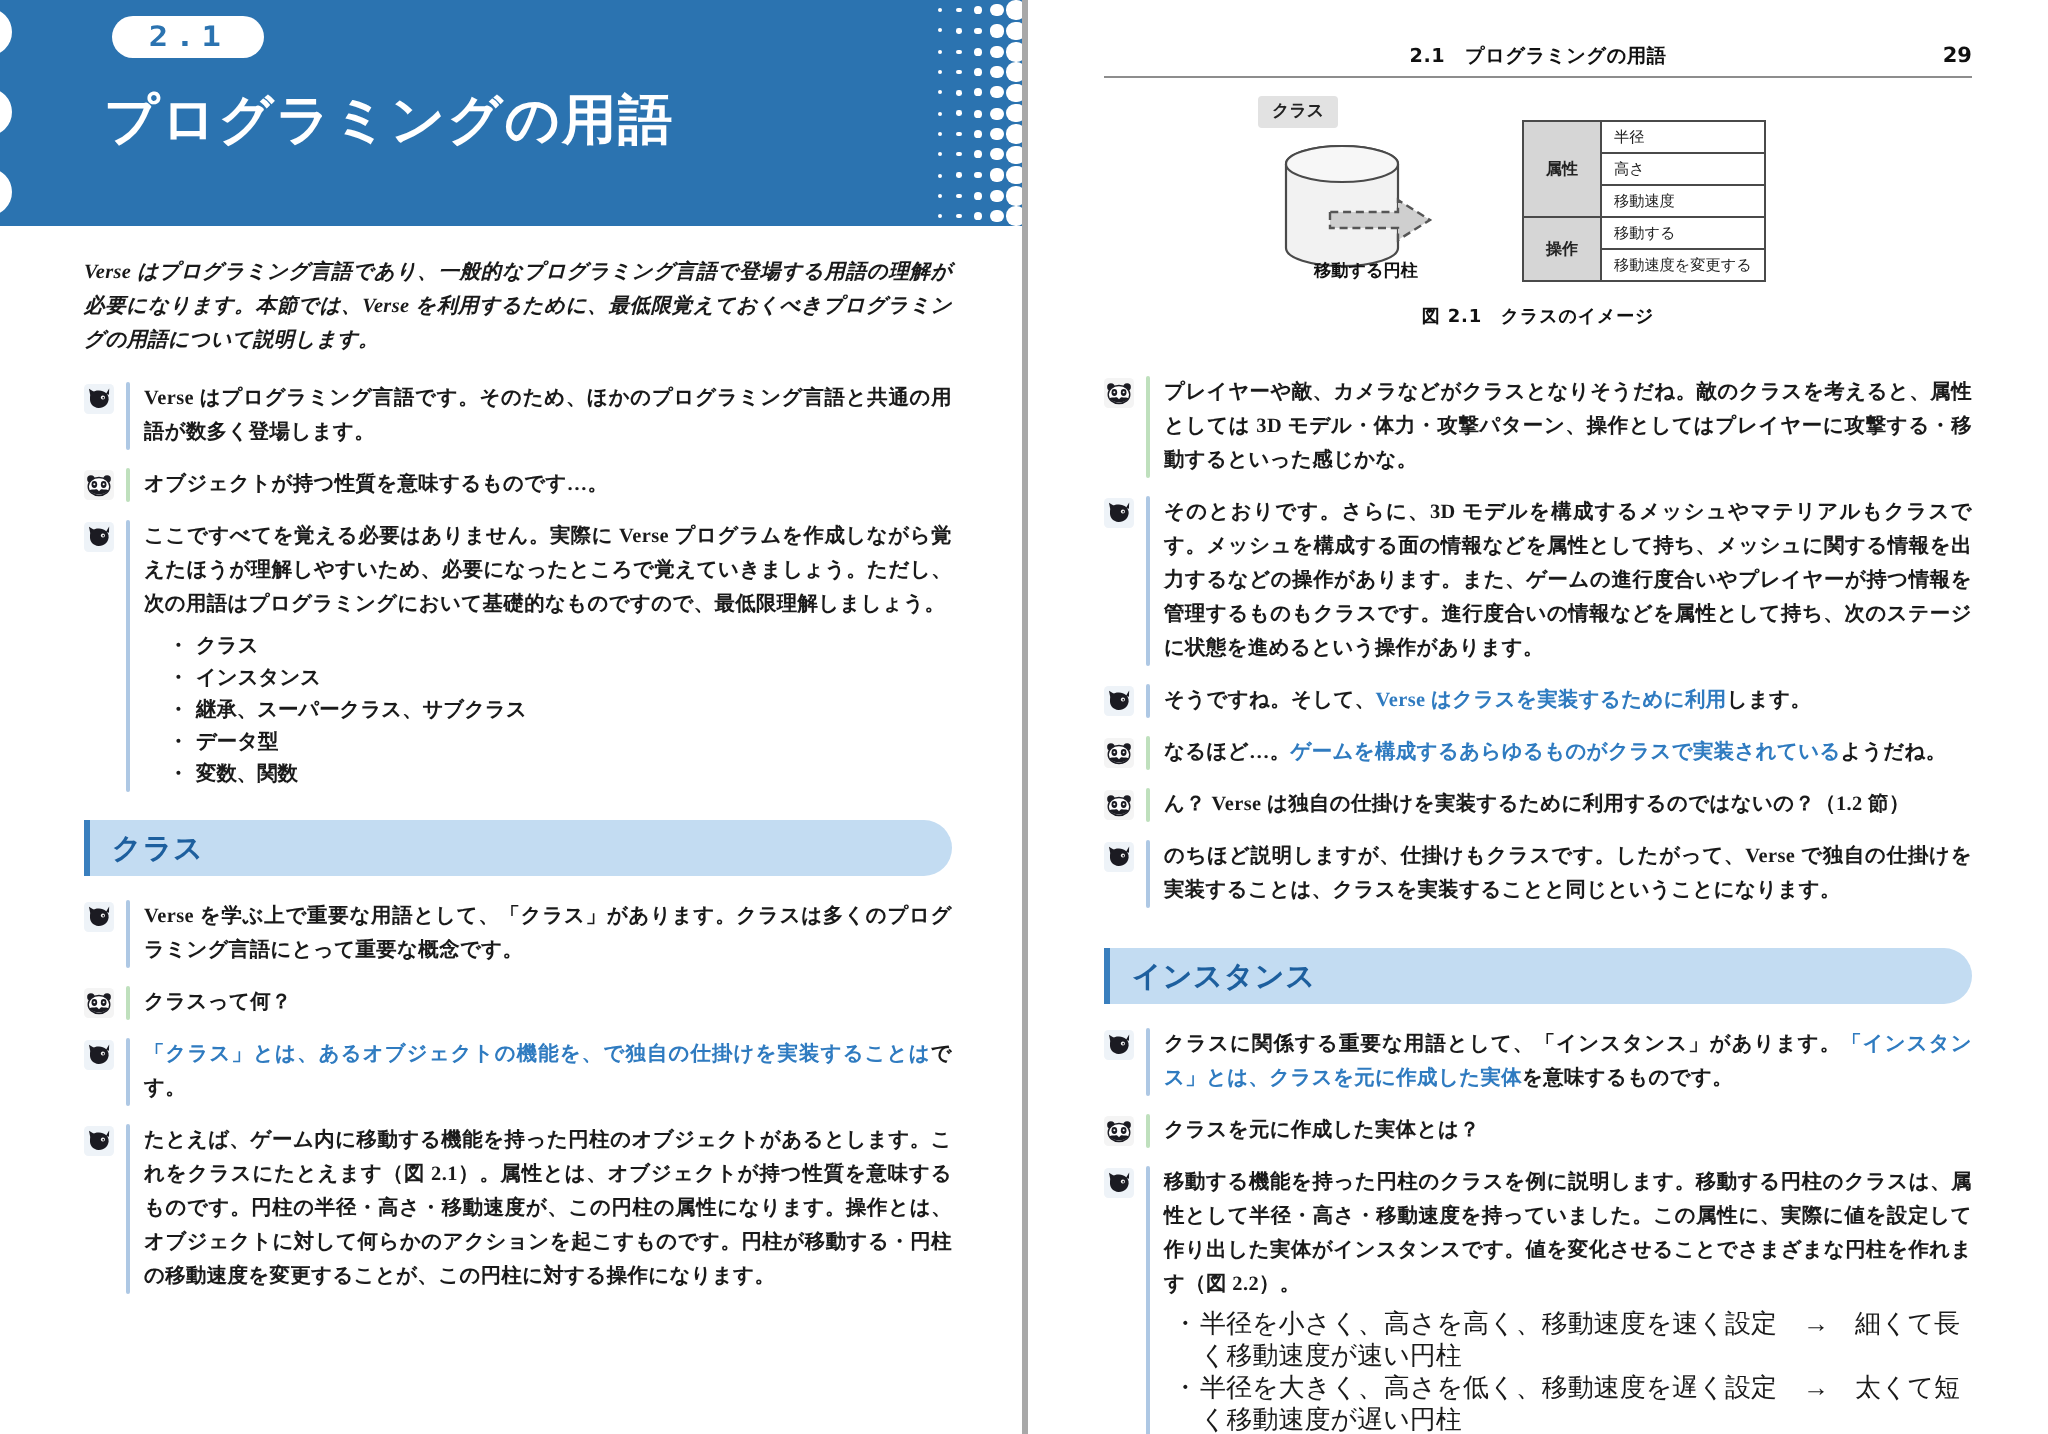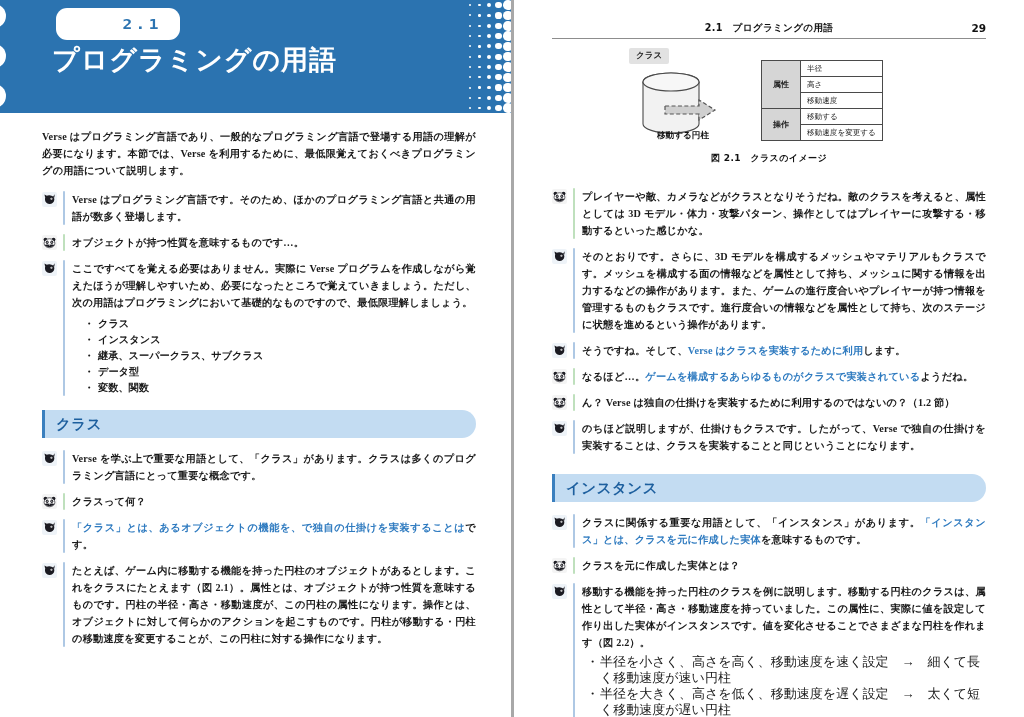--- a/index.html
+++ b/index.html
@@ -14,39 +14,39 @@
   .gutter{width:3px;background:#a8a8a8;height:717px;flex:0 0 3px;}
   .page-right{width:510px;}
 
   
   .banner{position:absolute;left:0;top:0;width:511px;height:113px;background:#2b73b0;overflow:hidden;}
   .banner-edge-dots{position:absolute;left:-12px;top:0;width:34px;height:113px;}
   .banner-edge-dots i{position:absolute;display:block;width:24px;height:24px;border-radius:50%;background:#ffffff;left:-6px;}
   .halftone{position:absolute;right:0;top:0;width:46px;height:113px;}
   .halftone i{position:absolute;border-radius:50%;background:#ffffff;}
   .sec-badge{
-    position:absolute;left:56px;top:8px;width:76px;height:32px;border-radius:11px;background:#ffffff;
-    display:flex;align-items:center;justify-content:center;padding-left:48px;
+    position:absolute;left:56px;top:8px;width:76px;height:21px;border-radius:11px;background:#ffffff;
+    display:flex;align-items:center;justify-content:center;
   }
   .sec-badge span{
     font-family:"DejaVu Sans Mono","Liberation Mono",monospace;
     font-size:14px;font-weight:700;color:#2b73b0;letter-spacing:3px;
     transform:scaleX(1.15);
   }
   .banner-title{
     position:absolute;left:52px;top:42px;
     font-family:"DejaVu Sans","Liberation Sans",sans-serif;
     font-size:27px;font-weight:700;color:#ffffff;letter-spacing:1px;
   }
 
   
   .col{position:absolute;left:42px;width:434px;}
   .para{
     font-size:10.2px;line-height:17px;text-align:justify;
-    letter-spacing:.2px;font-weight:600;
+    letter-spacing:.2px;font-weight:600;font-style:italic;
   }
   .intro{top:128px;}
 
   
   .dlg{display:flex;align-items:flex-start;margin-bottom:9px;}
   .avatar{flex:0 0 15px;width:15px;height:15px;margin-right:6px;margin-top:1px;position:relative;}
   .avatar svg{display:block;width:15px;height:15px;}
   .bar{flex:0 0 2px;width:2px;align-self:stretch;margin-right:7px;border-radius:1px;}
   .bar-teacher{background:#aec8e4;}
   .bar-student{background:#bfe0bd;}

